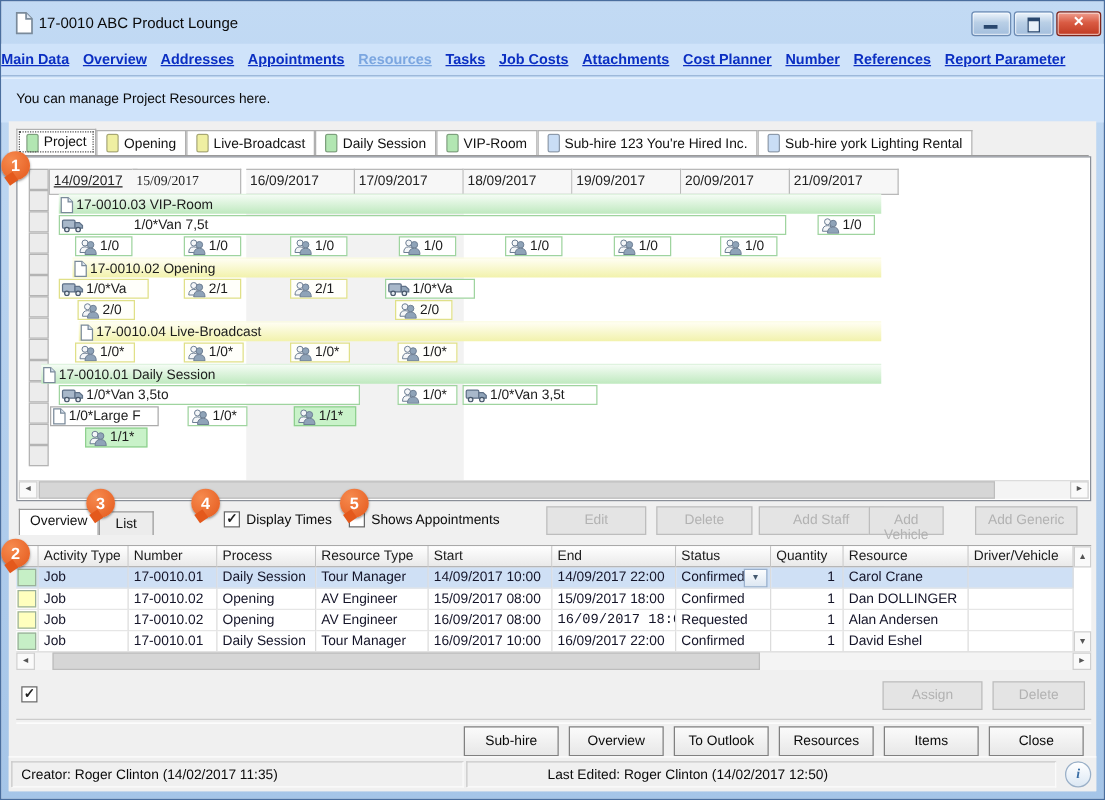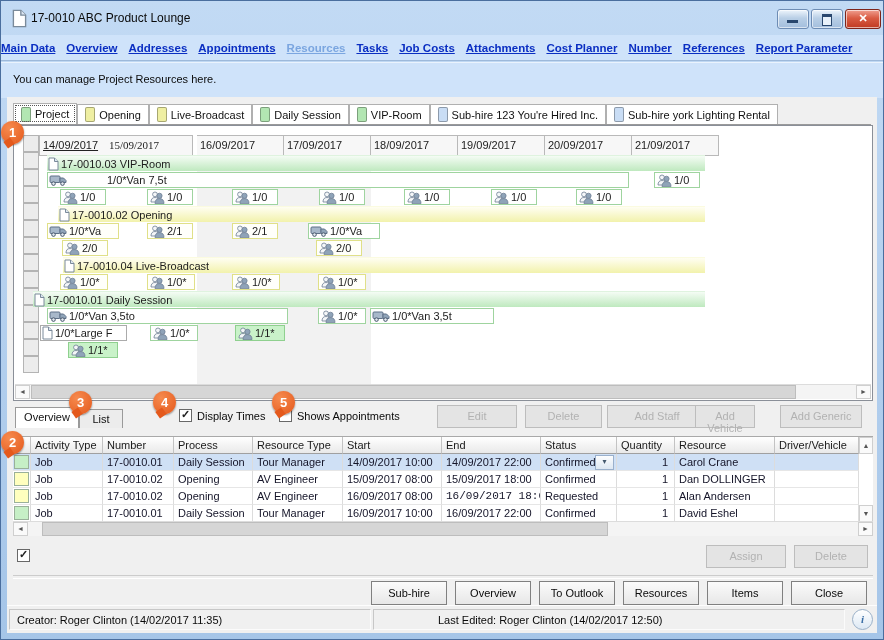--- a/index.html
+++ b/index.html
@@ -435,21 +435,21 @@
             <svg width="16" height="13" viewBox="0 0 16 13">
               <g stroke="#6e7f94" stroke-width="0.8">
                 <circle cx="6" cy="3.4" r="2.4" fill="#f4f6f8"></circle>
                 <path d="M2 11 q0-4.5 4-4.5 q4 0 4 4.5 z" fill="#f4f6f8"></path>
                 <circle cx="10.5" cy="4.8" r="2.6" fill="#8fa3b8"></circle>
                 <path d="M6 12.6 q0-5 4.5-5 q4.5 0 4.5 5 z" fill="#8fa3b8"></path>
               </g>
             </svg>
             <span>1/0*</span>
           </div>
-          <div class="tl-item white-green" style="left: 356px; top: 182px; width: 124px;">
+          <div class="tl-item white-green" style="left: 356px; top: 182px; width: 108px;">
             <svg width="18" height="12" viewBox="0 0 18 12">
               <rect x="1" y="2" width="10" height="6.5" rx="1" fill="#a8b8ca" stroke="#5f7188"></rect>
               <path d="M11 4 h3.5 l2.5 2.5 V8.5 H11 Z" fill="#90a4b9" stroke="#5f7188"></path>
               <circle cx="4.5" cy="9.6" r="1.8" fill="#e3e9f0" stroke="#48586c"></circle>
               <circle cx="13.5" cy="9.6" r="1.8" fill="#e3e9f0" stroke="#48586c"></circle>
             </svg>
             <span>1/0*Van 3,5t</span>
           </div>
           <div class="tl-item white-grey" style="left: 26px; top: 199px; width: 87px;">
             <svg width="11" height="14" viewBox="0 0 11 14">

